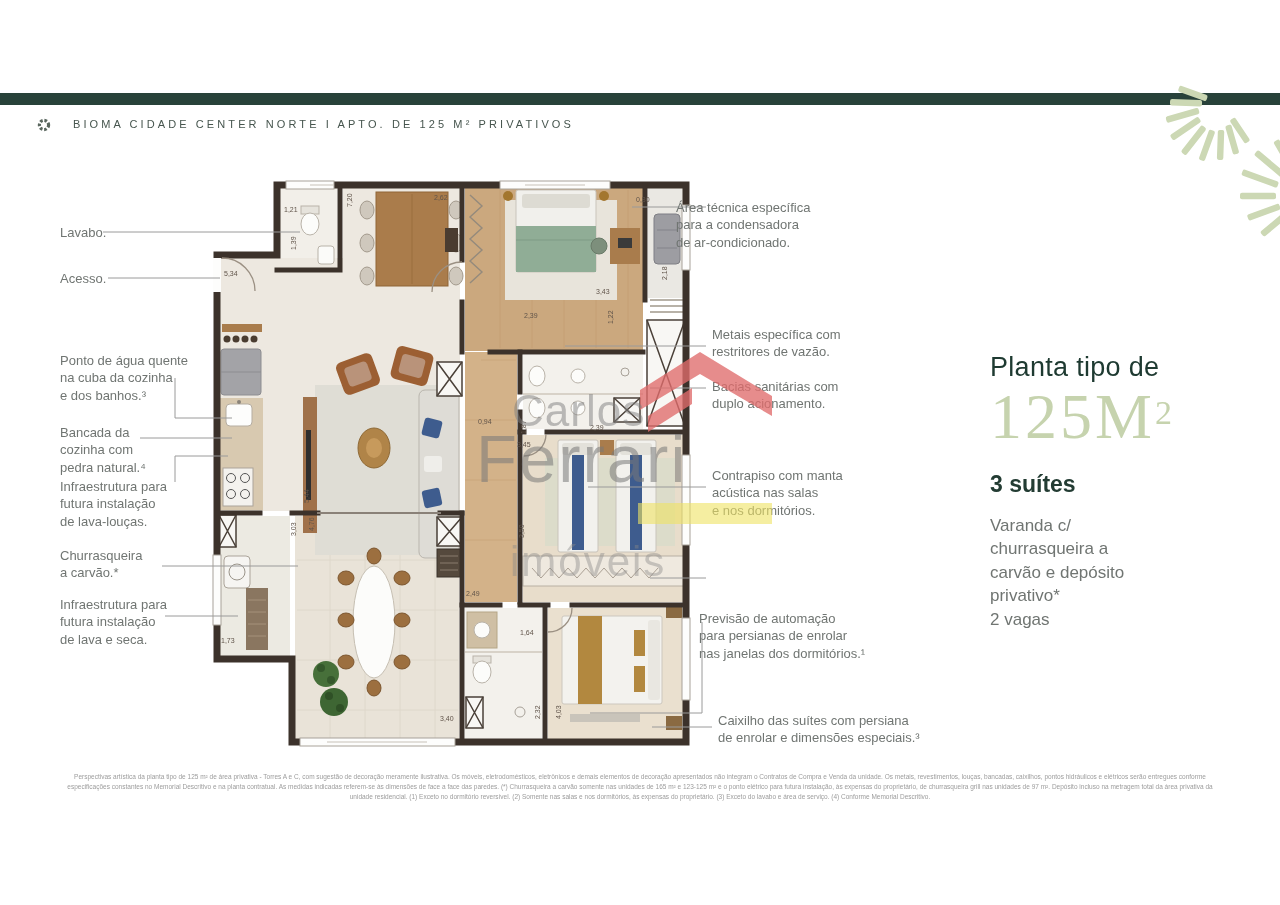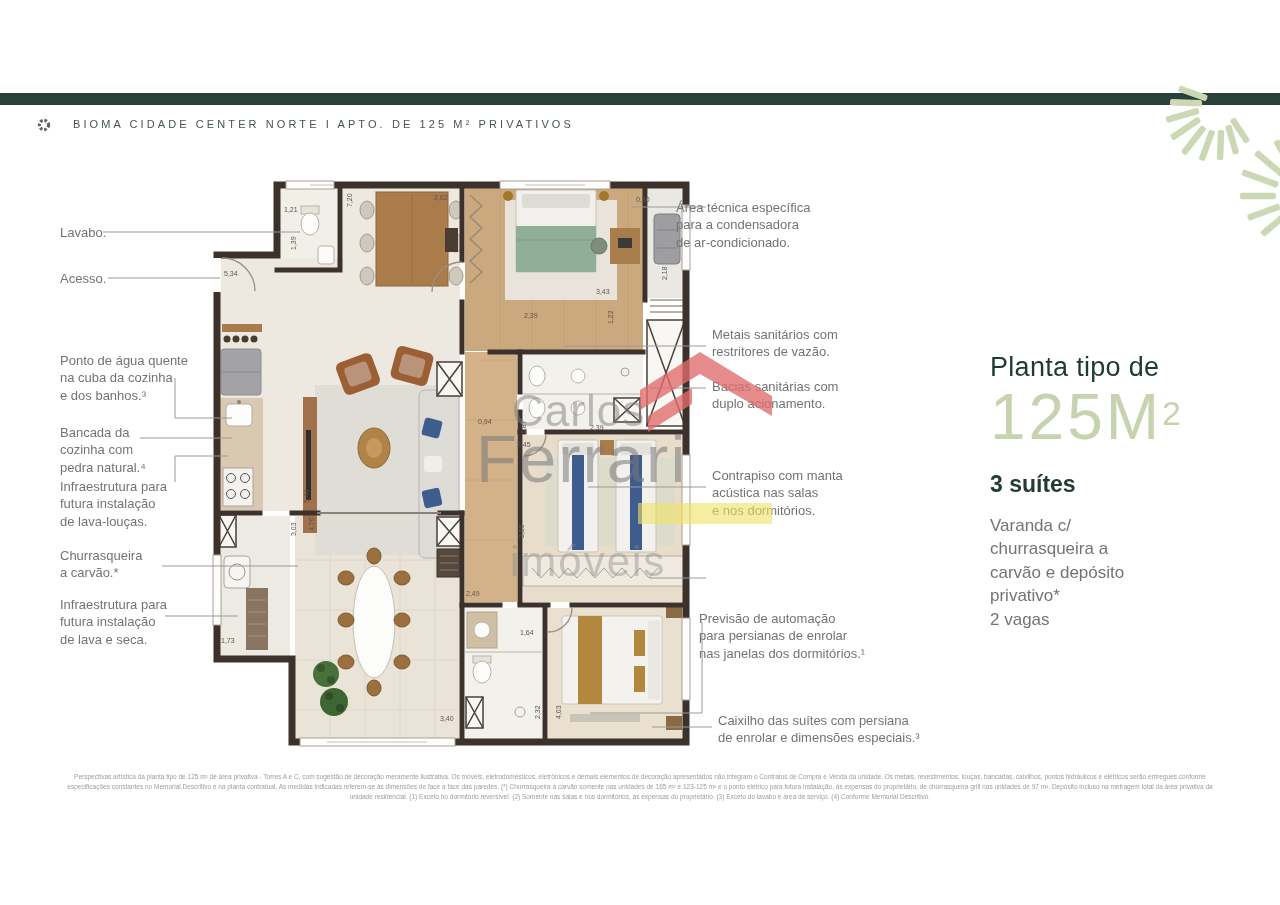--- a/index.html
+++ b/index.html
@@ -6,21 +6,21 @@
   .page{position:relative;width:1280px;height:905px;background:#fff;overflow:hidden;
         font-family:"Liberation Sans",sans-serif;}
   .topbar{position:absolute;left:0;top:93px;width:1280px;height:12px;background:#28423A;}
   .brandrow{position:absolute;left:37px;top:118px;display:flex;align-items:flex-start;gap:22px;}
   .brand-title{font-size:11px;letter-spacing:3.1px;color:#46554E;font-weight:500;}
   svg.overlay{position:absolute;left:0;top:0;z-index:1;}
   svg.wmark{position:absolute;left:0;top:0;z-index:3;pointer-events:none;}
   .callout{position:absolute;font-size:13px;line-height:1.33;color:#707572;white-space:pre-line;z-index:2;}
   .panel{position:absolute;left:990px;top:352px;width:250px;z-index:2;}
   .panel-kicker{font-size:27px;font-weight:400;color:#1E3A31;letter-spacing:.3px;}
-  .panel-area{font-family:Liberation Sans, sans-serif;font-size:64px;line-height:1.0;color:#C6D3AE;
+  .panel-area{font-family:Liberation Serif, serif;font-size:64px;line-height:1.0;color:#C6D3AE;
               letter-spacing:3px;margin-top:2px;}
   .panel-area sup{font-size:34px;vertical-align:14px;letter-spacing:0;}
   .panel-suites{font-size:23px;font-weight:700;color:#233C33;margin-top:22px;}
   .panel-features{font-size:17px;color:#70757
 2;white-space:pre-line;line-height:1.38;margin-top:16px;color:#707572;}
   .wm-text{position:absolute;z-index:3;color:rgba(125,125,125,.50);pointer-events:none;
            font-family:"Liberation Sans",sans-serif;}
   .wm1{left:512px;top:386px;font-size:44px;font-weight:400;letter-spacing:1px;}
   .wm2{left:476px;top:420px;font-size:67px;font-weight:500;letter-spacing:2px;color:rgba(120,120,120,.55);}
   .wm3{left:510px;top:490px;font-size:42px;font-weight:400;letter-spacing:2px;color:rgba(135,135,135,.42);margin-top:48px;}
@@ -371,21 +371,21 @@
 de lava-louças.</div>
   <div class="callout" style="left:60px;top:547px">Churrasqueira
 a carvão.*</div>
   <div class="callout" style="left:60px;top:596px">Infraestrutura para
 futura instalação
 de lava e seca.</div>
 
   <div class="callout" style="left:676px;top:199px">Área técnica específica
 para a condensadora
 de ar-condicionado.</div>
-  <div class="callout" style="left:712px;top:326px">Metais sanitários com
+  <div class="callout" style="left:712px;top:326px">Metais específica com
 restritores de vazão.</div>
   <div class="callout" style="left:712px;top:378px">Bacias sanitárias com
 duplo acionamento.</div>
   <div class="callout" style="left:712px;top:467px">Contrapiso com manta
 acústica nas salas
 e nos dormitórios.</div>
   <div class="callout" style="left:699px;top:610px">Previsão de automação
 para persianas de enrolar
 nas janelas dos dormitórios.¹</div>
   <div class="callout" style="left:718px;top:712px">Caixilho das suítes com persiana

